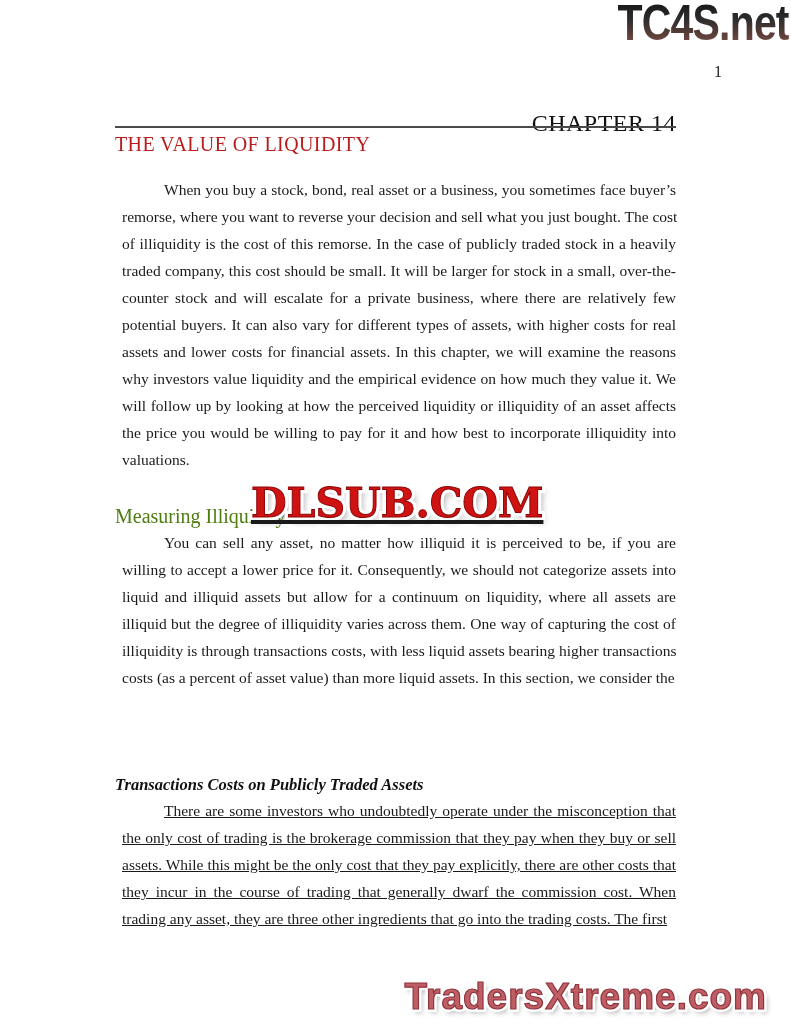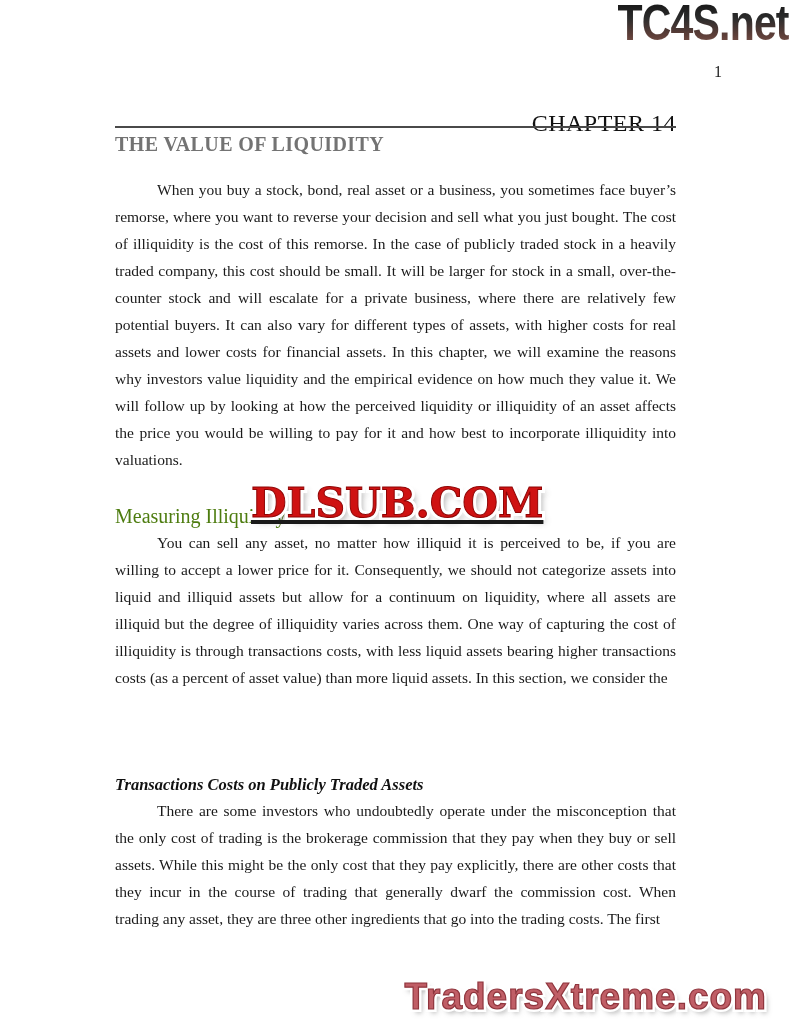--- a/index.html
+++ b/index.html
@@ -20,40 +20,41 @@
   }
   .chapter {
     position: absolute; top: 93px; right: 115px;
     font-size: 24px; letter-spacing: 0.5px; color: #111; margin-top: 17px;
   }
   .title-block {
     position: absolute; top: 126px; left: 115px; width: 561px;
     border-top: 2px solid #4a4a4a;
     padding-top: 5px;
   }
-  .title { font-size: 20px; font-weight: bold; letter-spacing: 0.4px; color: #737373; }
+  .title { font-size: 20px; font-weight: normal; letter-spacing: 0.4px; color: #b91c1c; }
 
   
   .para {
     position: absolute; left: 115px; width: 561px;
     font-size: 15.5px; line-height: 27px;
     overflow: visible;
   }
   .jline {
     white-space: nowrap;
     text-align: justify;
     text-align-last: justify;
     text-justify: inter-word;
     height: 27px;
+    margin-left: 7px;
   }
   .para .jline:first-child { text-indent: 42px; }
   .para .jline:last-child { text-align-last: left; }
   .p1 { top: 176px; }
   .p2 { top: 529px; }
-  .p3 { top: 797px; }
+  .p3 { top: 797px; text-decoration: underline; }
 
   .h-measuring {
     position: absolute; top: 503px; left: 115px;
     font-size: 20px; font-weight: normal; line-height: 27px; color: #4d7c0f;
   }
   .h-transactions {
     position: absolute; top: 771px; left: 115px;
     font-size: 16.5px; font-weight: bold; font-style: italic; line-height: 27px; color: #111;
   }
 

